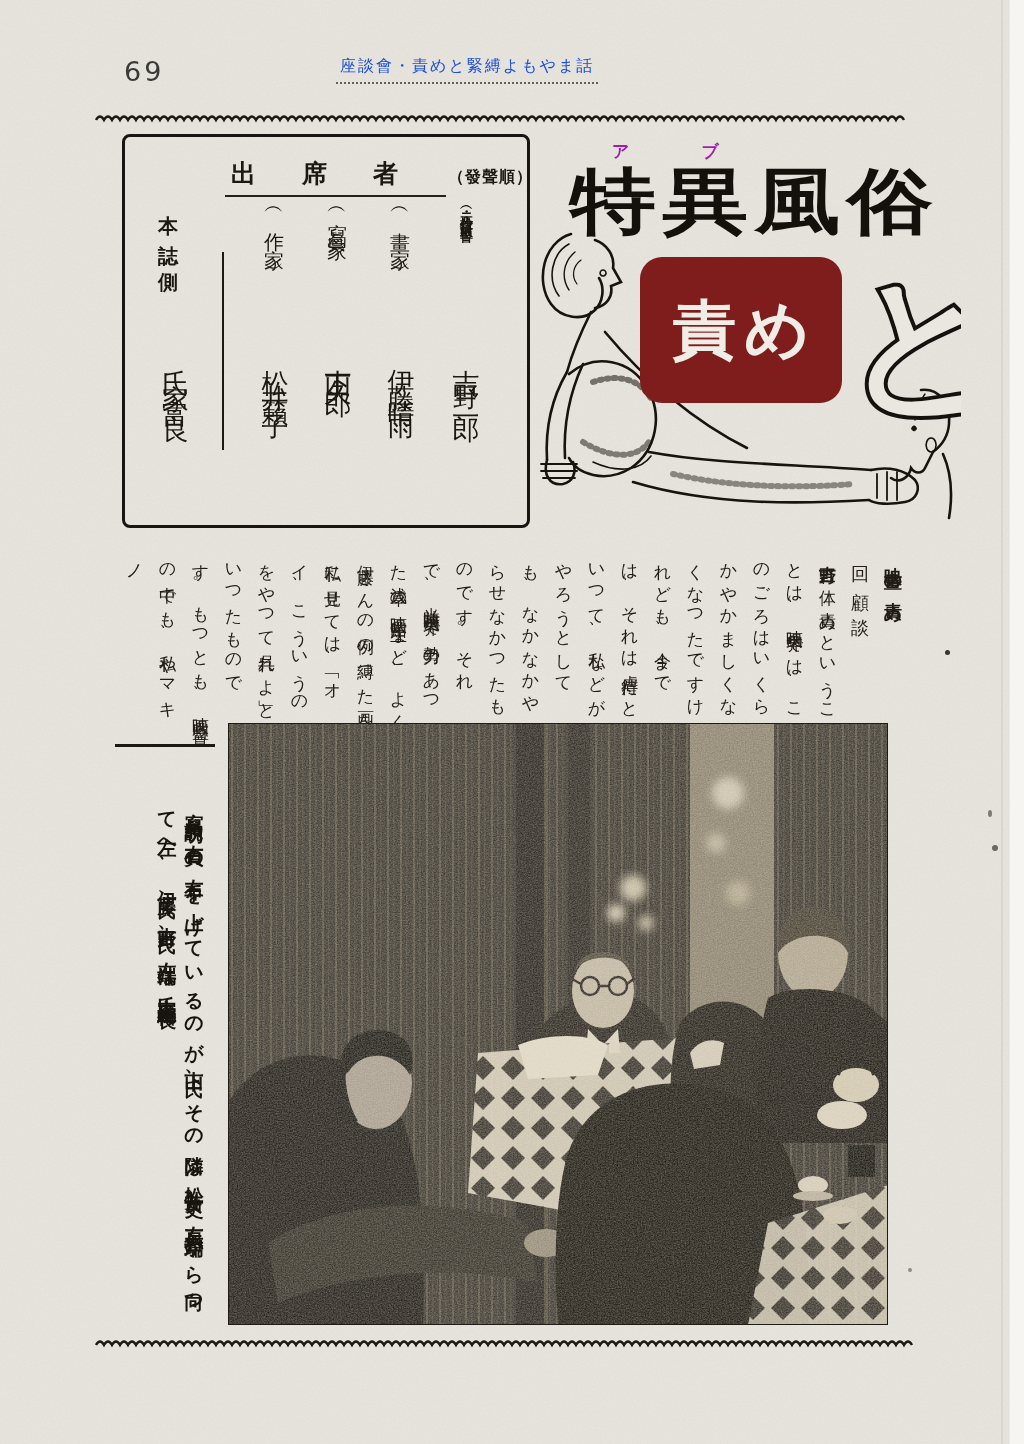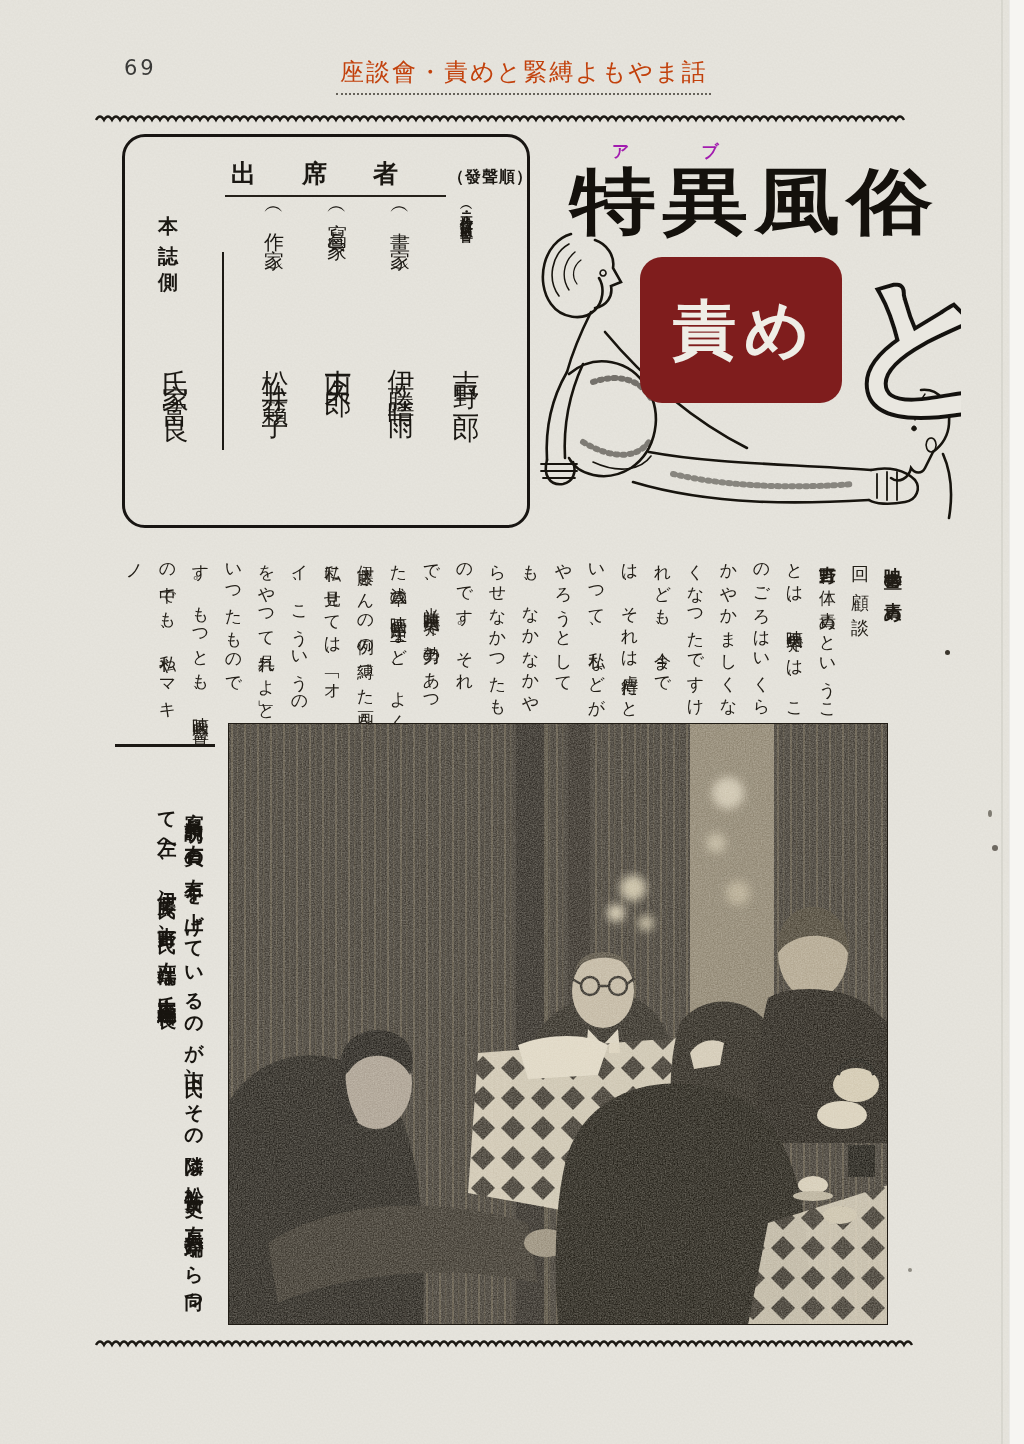--- a/index.html
+++ b/index.html
@@ -5,27 +5,27 @@
   html,body{margin:0;padding:0;}
   body{width:1024px;height:1444px;position:relative;overflow:hidden;
        background:#eceae4;font-family:"DejaVu Serif","Liberation Serif",serif;color:#1b1813;}
   .page{position:absolute;inset:0;background:#e8e6df;}
   
   .scan-strip{position:absolute;right:0;top:0;width:14px;height:100%;background:#f6f5f2;border-left:1px solid rgba(0,0,0,.05);}
   .crease{position:absolute;left:1001px;top:0;width:2px;height:100%;background:rgba(60,55,45,.07);}
   .speck{position:absolute;border-radius:50%;background:#3a352c;}
   
   .page-number{position:absolute;left:124px;top:56px;font-family:"DejaVu Sans","Liberation Sans",sans-serif;
-       font-size:21px;letter-spacing:3px;color:#3a3a38;}
-  .running-head{position:absolute;left:336px;top:56px;font-size:24px;letter-spacing:2px;
-       border-bottom:2px dotted #66625a;padding:0 4px 5px 4px;color:#c2410c;}
+       font-size:27px;letter-spacing:3px;color:#3a3a38;}
+  .running-head{position:absolute;left:336px;top:56px;font-size:16px;letter-spacing:2px;
+       border-bottom:2px dotted #66625a;padding:0 4px 5px 4px;color:#1d4ed8;}
   svg.wavy{position:absolute;display:block;}
   
   .att-box{position:absolute;left:122px;top:134px;width:402px;height:388px;
-       border:3.5px solid #181512;border-radius:23px;}
+       border:3.5px solid #181512;border-radius:8px;}
   .att-title-row{position:absolute;left:0;top:20px;width:100%;padding-left:100px;box-sizing:border-box;white-space:nowrap;}
   .att-title{font-size:25px;letter-spacing:46px;font-weight:600;border-bottom:2px solid #25211a;padding:0 2px 7px 6px;}
   .att-title-note{font-size:16px;font-weight:700;letter-spacing:1px;margin-left:2px;}
   .att-col{position:absolute;top:0;width:36px;height:100%;}
   .v{writing-mode:vertical-rl;text-orientation:mixed;}
   .att-role{position:absolute;top:63px;left:50%;transform:translateX(-50%);
        font-size:20px;letter-spacing:17px;white-space:nowrap;}
   .att-role.small{font-size:13px;letter-spacing:2px;font-weight:600;}
   .att-role.five{letter-spacing:8px;}
   .att-role.side{font-size:20px;letter-spacing:28px;font-weight:600;}

